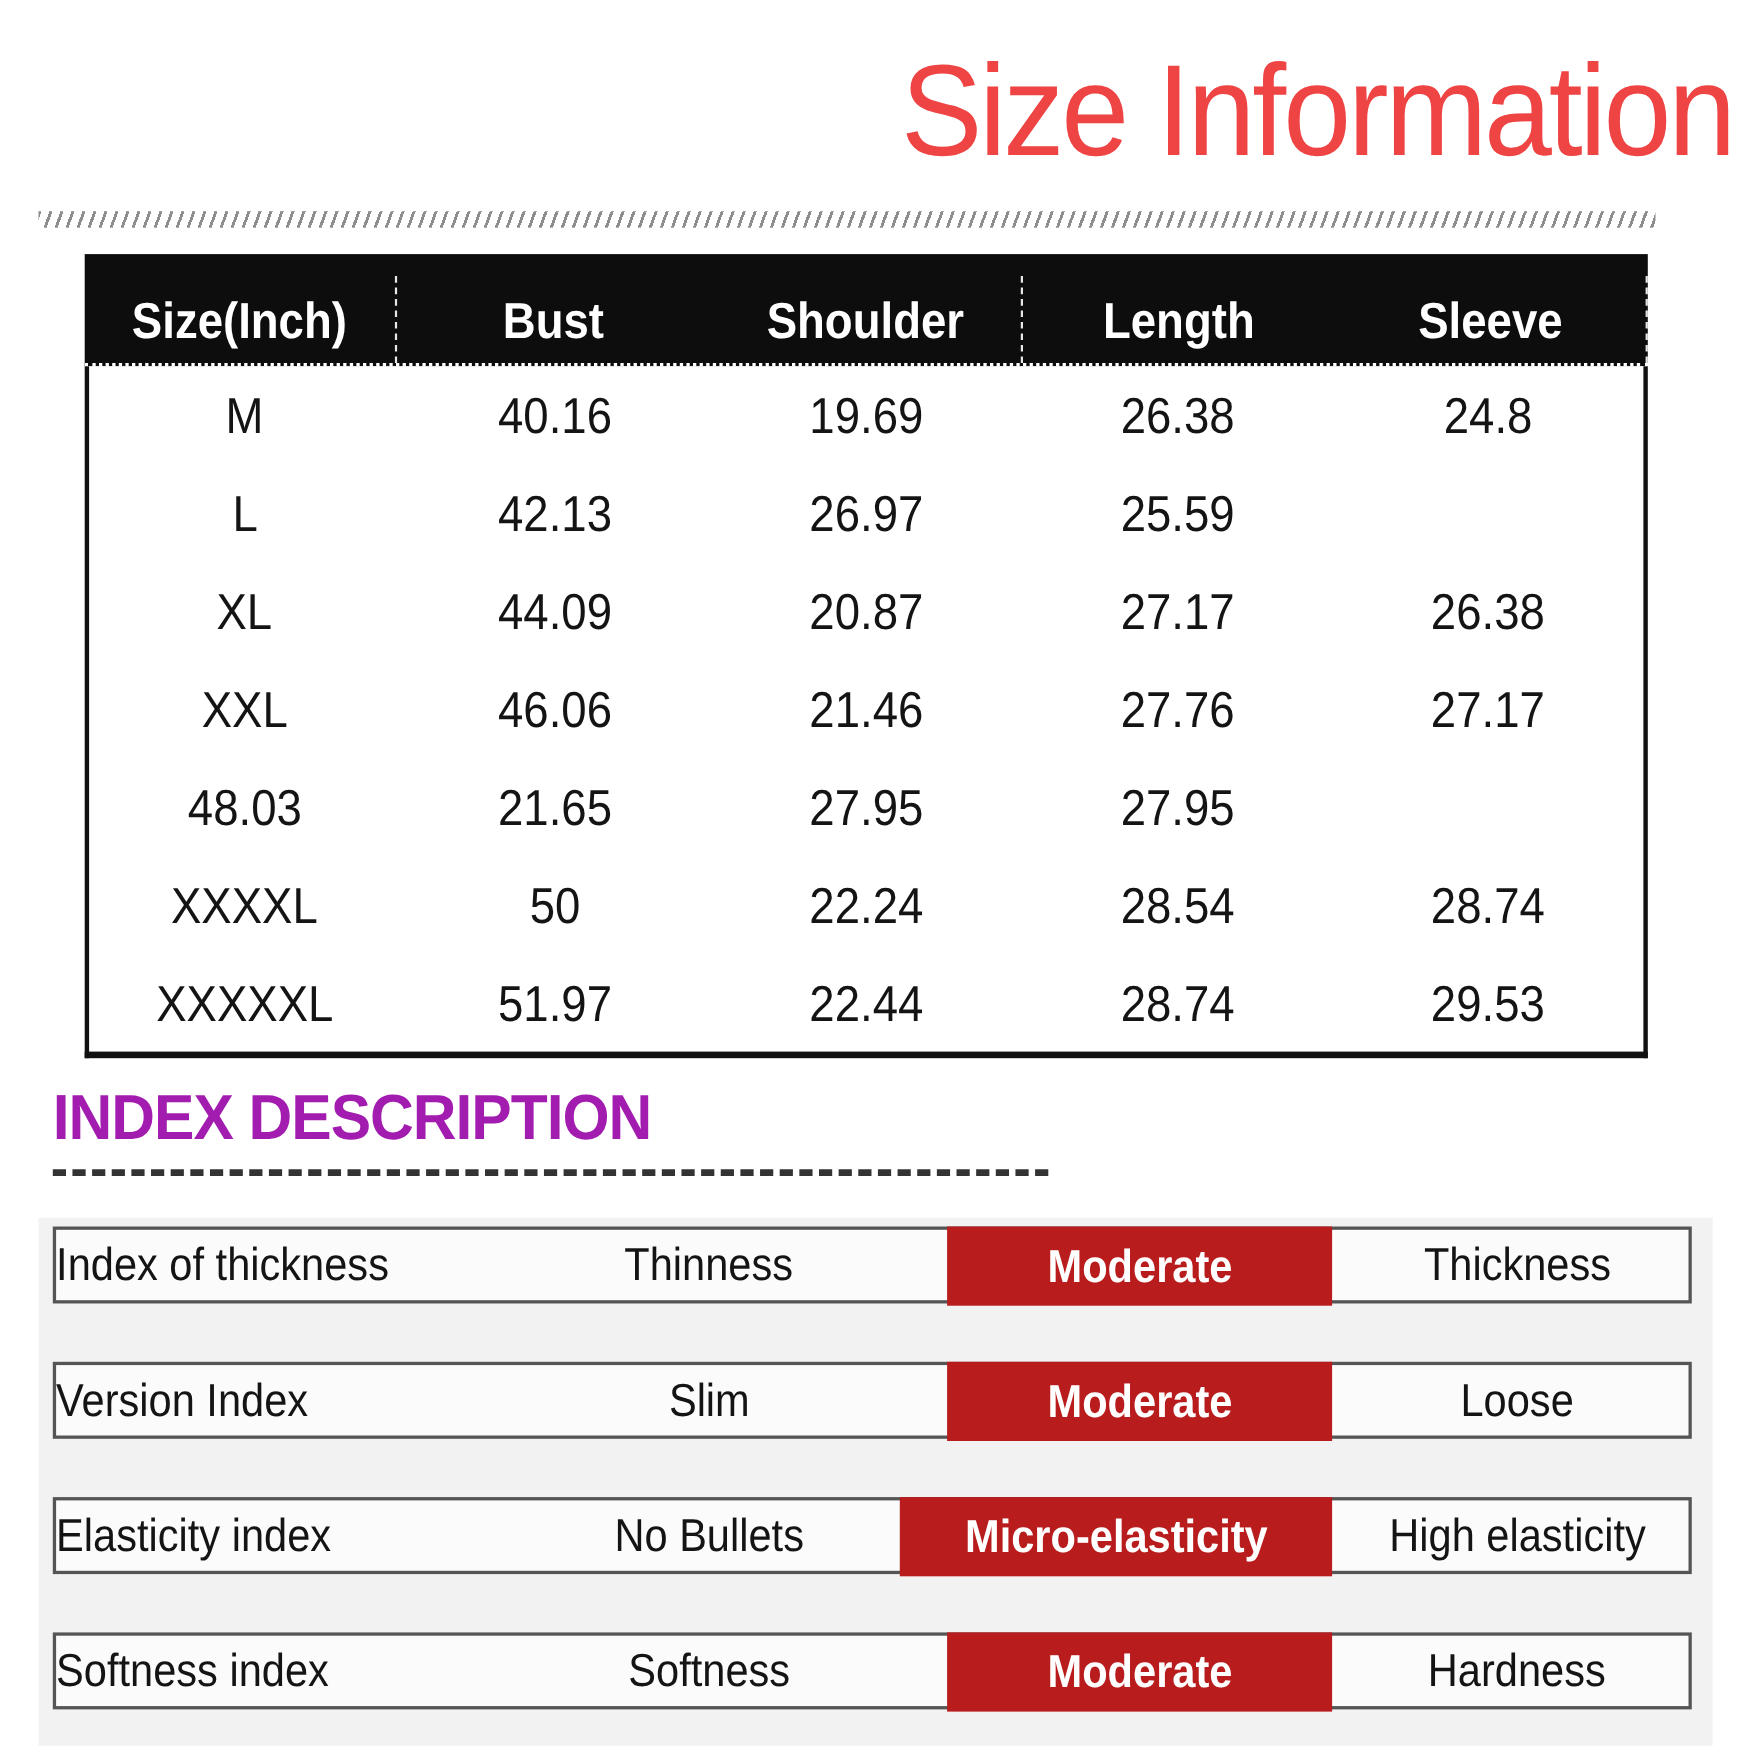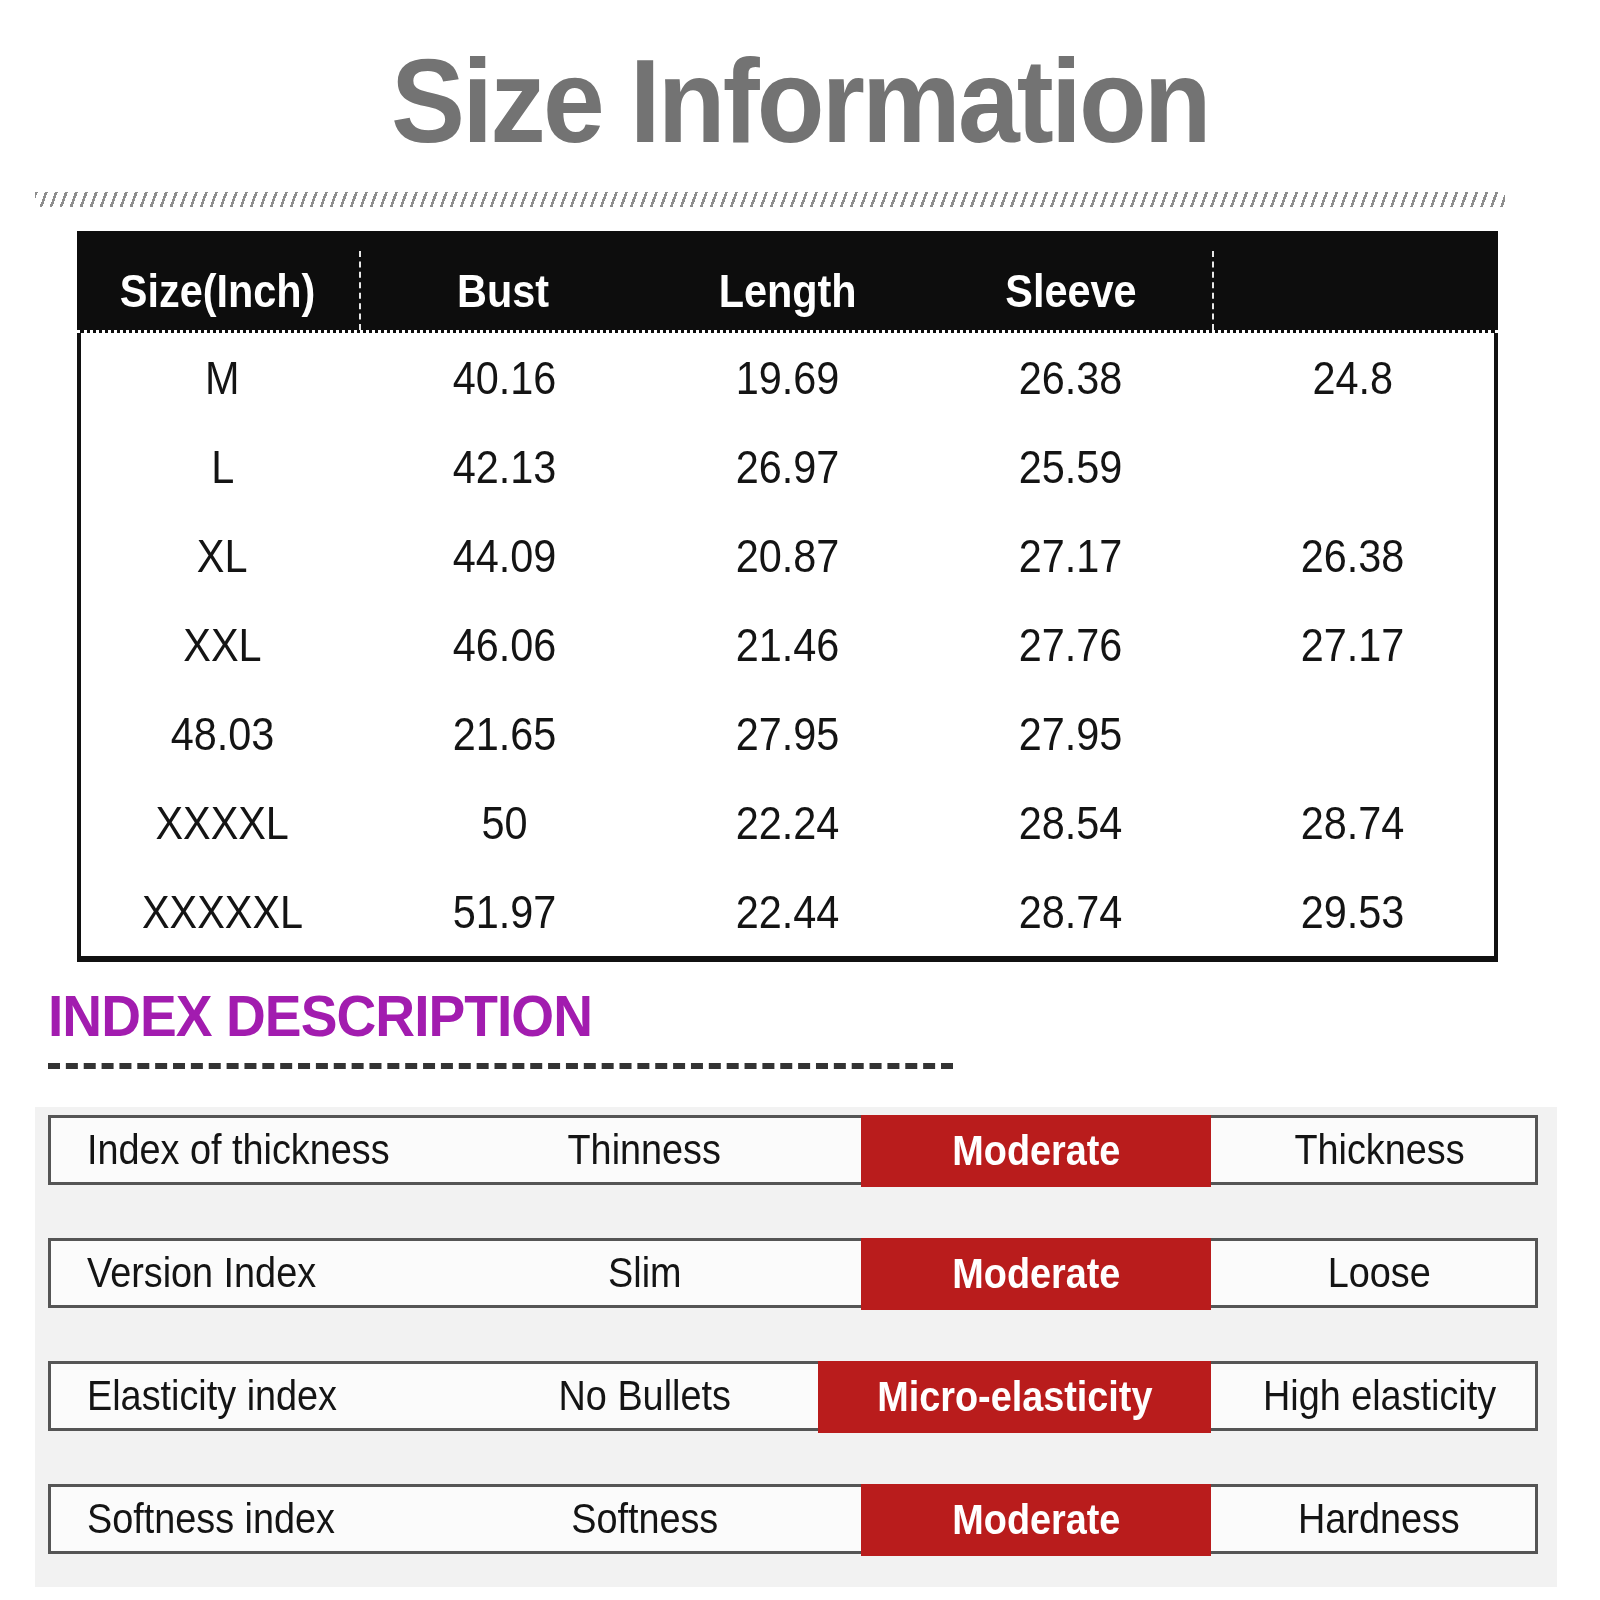--- a/index.html
+++ b/index.html
@@ -4,22 +4,22 @@
 <style>
   html,body{margin:0;padding:0;}
   .page{
     width:1600px;height:1600px;background:#ffffff;position:relative;
     font-family:"Liberation Sans","DejaVu Sans",sans-serif;color:#0d0d0d;overflow:hidden;
   }
   .cond{display:inline-block;transform:scaleX(.9);transform-origin:center center;white-space:nowrap;}
 
   
   .title{
-    margin:26px 0 0 0;text-align:center;font-size:118px;line-height:150px;
-    font-weight:bold;letter-spacing:-3px;color:#737373;
+    margin:26px 0 0 0;text-align:right;font-size:118px;line-height:150px;
+    font-weight:normal;letter-spacing:-3px;color:#ef4444;
   }
   .title .cond{transform:scaleX(.94);}
 
   
   .hatch{
     width:1470px;height:15px;margin:16px 0 0 35px;
     background:repeating-linear-gradient(110deg,#8d8d8d 0px,#8d8d8d 2.6px,transparent 2.6px,transparent 9.4px);
   }
 
   
@@ -51,21 +51,21 @@
     width:1522px;height:480px;margin:38px 0 0 35px;background:#f2f2f2;
     padding-top:8px;box-sizing:border-box;
   }
   .idx-row{
     position:relative;width:1490px;height:70px;margin:0 0 53px 13px;
     background:#fbfbfb;border:3px solid #555555;box-sizing:border-box;
     font-size:42px;color:#141414;
   }
   .idx-label{
     position:absolute;left:0;top:0;bottom:0;width:28%;
-    display:flex;align-items:center;padding-left:36px;box-sizing:border-box;
+    display:flex;align-items:center;box-sizing:border-box;
   }
   .idx-label .cond{transform-origin:left center;}
   .idx-cell{position:absolute;top:0;bottom:0;display:flex;align-items:center;justify-content:center;}
   .idx-cell.low{left:28%;width:24%;}
   .idx-cell.high{left:79%;width:21%;justify-content:center;}
   .idx-cell.selected{
     left:54.6%;width:23.6%;top:-3px;bottom:-5px;
     background:#b91c1c;color:#ffffff;font-weight:bold;
   }
   .idx-panel .idx-row:nth-child(3) .idx-cell.selected{left:51.7%;width:26.5%;}
@@ -80,20 +80,23 @@
   <div class="hatch"></div>
 
   <div class="size-table">
     <div class="thead">
       <div class="th sep">
           <span class="cond">Size(Inch)</span>
         </div>
       <div class="th">
           <span class="cond">Bust</span>
         </div>
+      <div class="th sep">
+          <span class="cond">Shoulder</span>
+        </div>
       <div class="th">
           <span class="cond">Length</span>
         </div>
       <div class="th sep">
           <span class="cond">Sleeve</span>
         </div>
     </div>
     <div class="tbody">
       <div class="tr">
         <div class="td"><span class="cond">M</span></div>

